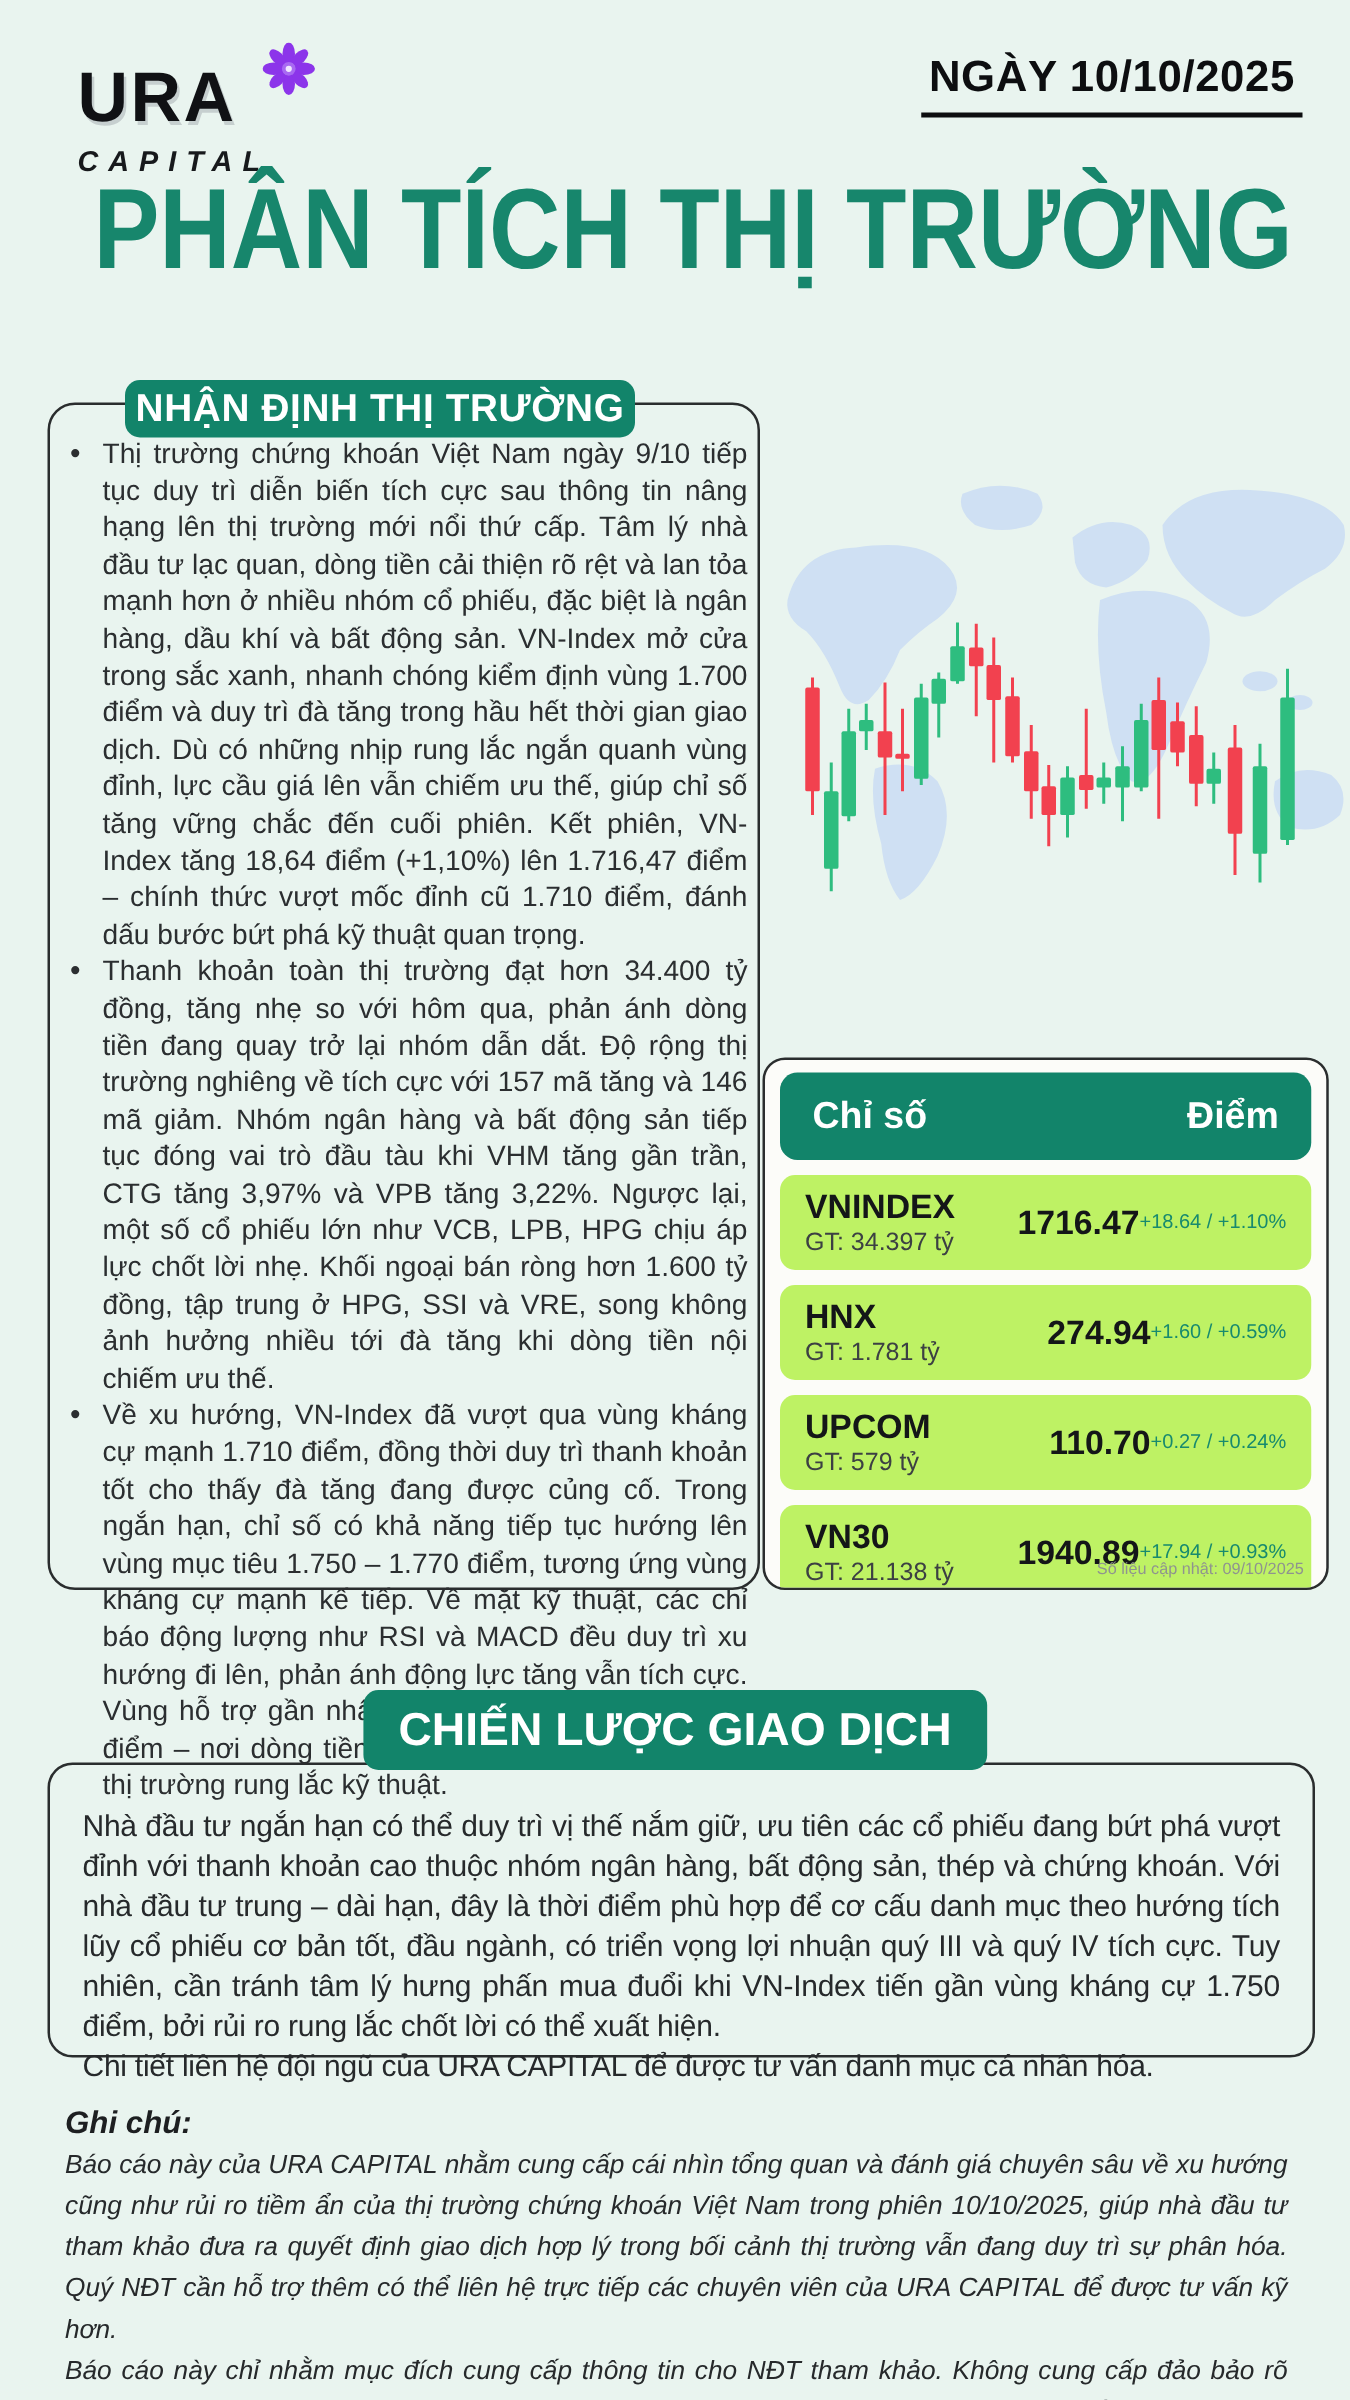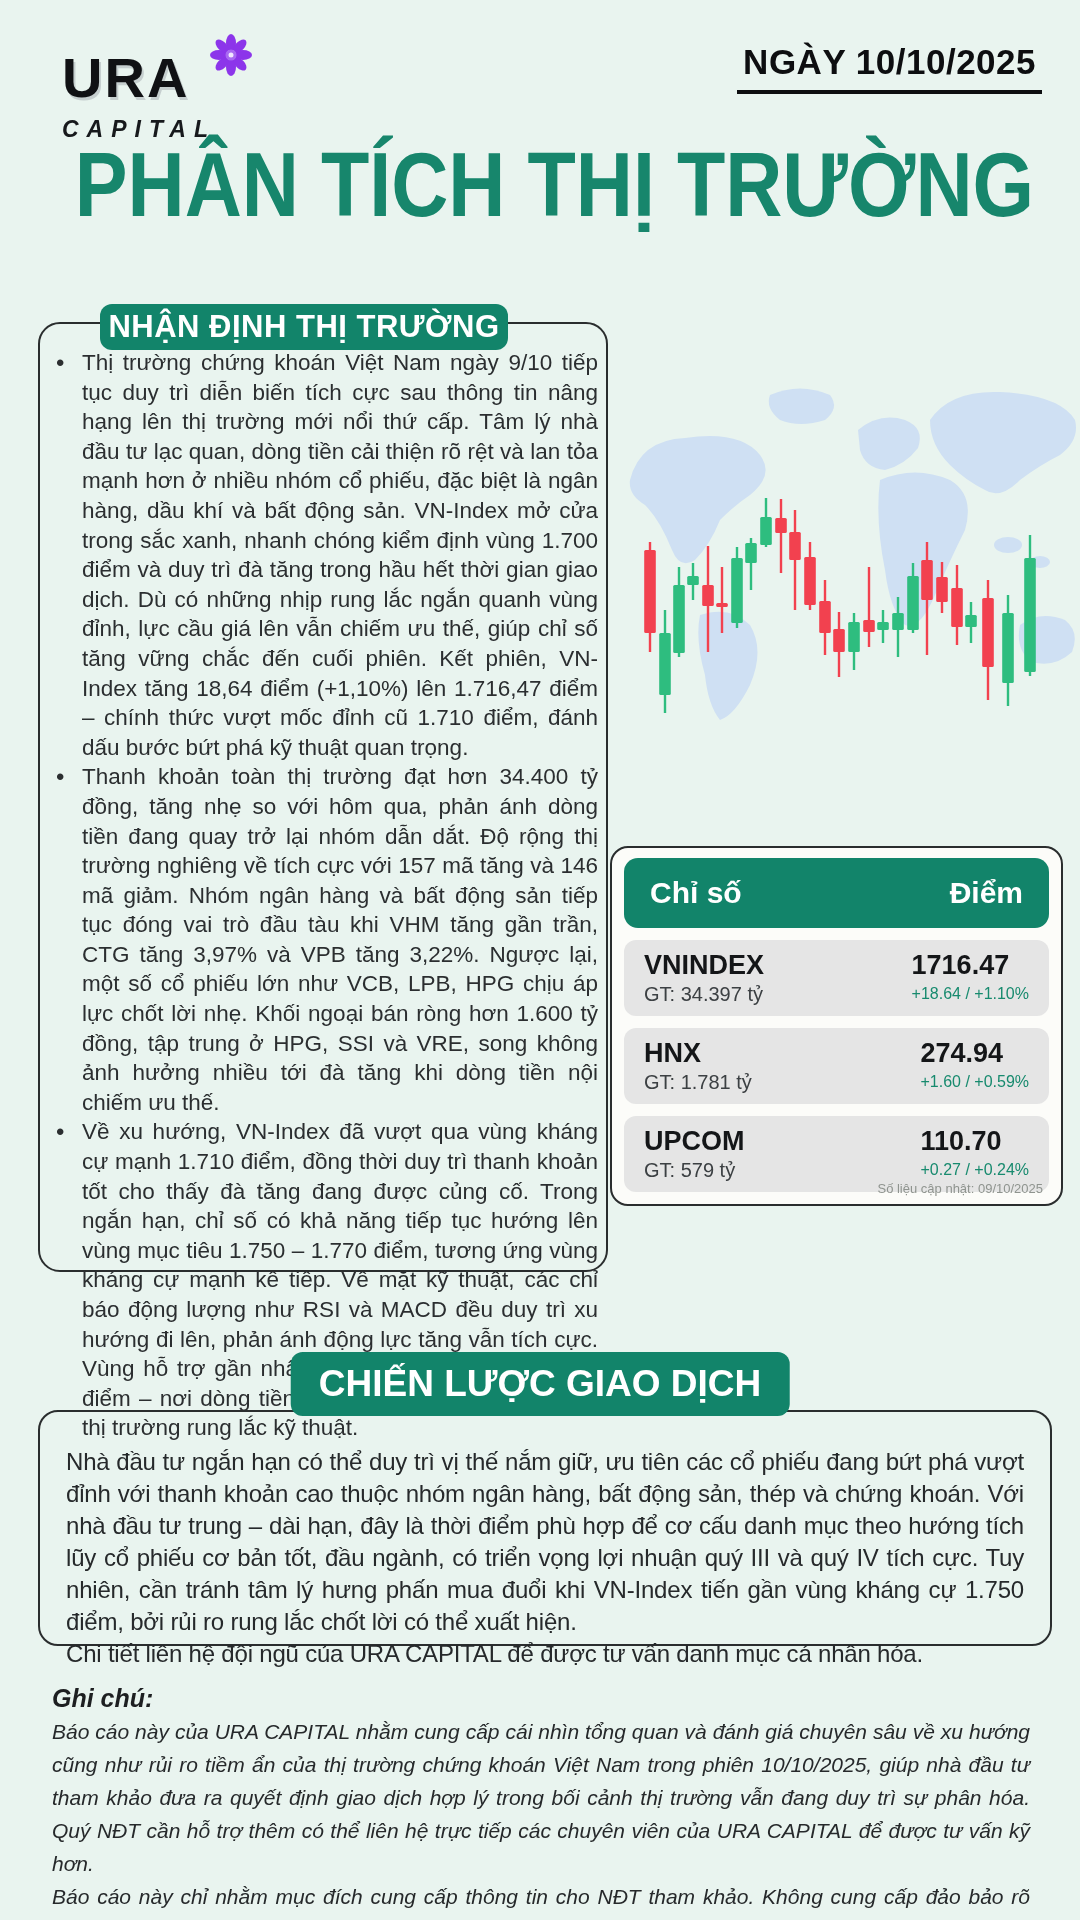--- a/index.html
+++ b/index.html
@@ -56,37 +56,37 @@
   .analysis-list li::before{
     content:"\2022";position:absolute;left:4px;top:0;font-size:24px;color:#2b2e30;
   }
 
   
   .chart-wrap{position:absolute;left:608px;top:380px;width:472px;height:350px;}
   .chart-wrap svg{display:block;}
 
   
   .index-panel{
-    position:absolute;left:610px;top:846px;width:453px;height:360px;
+    position:absolute;left:610px;top:846px;width:453px;height:426px;
     border:2.5px solid #2a2d2e;border-radius:18px;background:#fcfcf9;
     box-sizing:border-box;overflow:hidden;
   }
   .index-header{
     margin:10px 12px 0 12px;height:70px;background:#12846a;border-radius:14px;
     display:flex;justify-content:space-between;align-items:center;
     padding:0 26px;box-sizing:border-box;
   }
   .index-header span{color:#fff;font-weight:800;font-size:30px;}
   .index-row{
-    margin:12px 12px 0 12px;height:76px;background:#e5e5e5;border-radius:12px;
+    margin:12px 12px 0 12px;height:76px;background:#bef264;border-radius:12px;
     display:flex;justify-content:space-between;align-items:center;
     padding:0 20px;box-sizing:border-box;
   }
   .row-left{display:flex;flex-direction:column;justify-content:center;}
-  .row-right{display:flex;flex-direction:column;justify-content:center;align-items:flex-start;}
+  .row-right{display:flex;justify-content:center;align-items:center;}
   .sym{font-size:27px;font-weight:800;color:#141618;line-height:32px;}
   .gt{font-size:20px;color:#3c4043;line-height:26px;}
   .pts{font-size:27px;font-weight:800;color:#141618;line-height:32px;}
   .chg{font-size:16px;color:#178a6e;line-height:26px;}
   .index-footnote{
     position:absolute;right:18px;bottom:8px;font-size:13px;color:#8f948f;
   }
 
   
   .strategy-badge{

